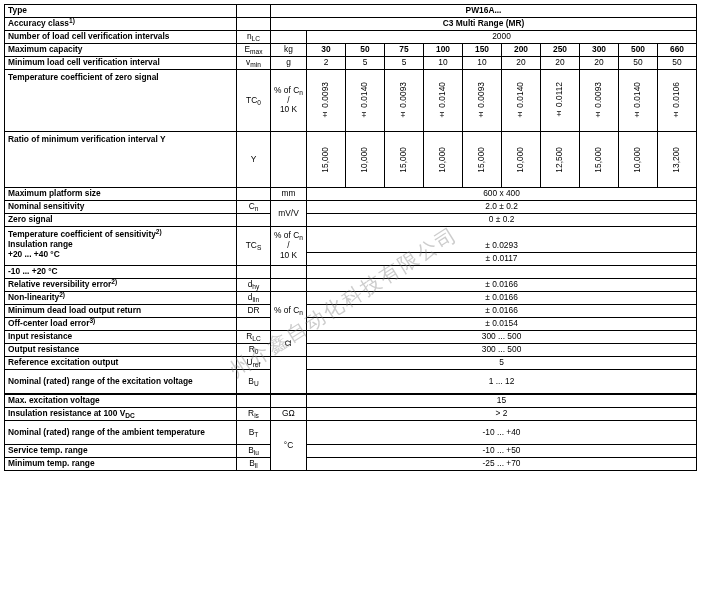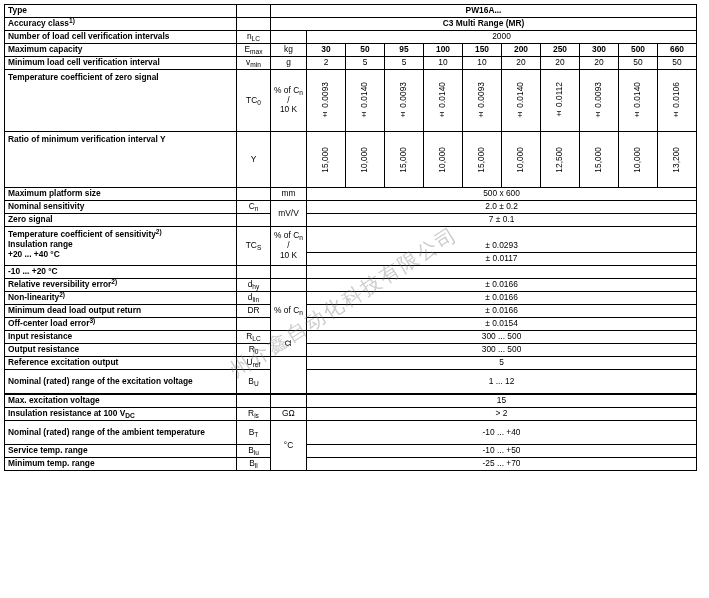--- a/index.html
+++ b/index.html
@@ -93,21 +93,21 @@
         <td></td>
         <td colspan="10" class="c">2000</td>
       </tr>
 
       <tr>
         <td class="b l">Maximum capacity</td>
         <td class="c">E<sub>max</sub></td>
         <td class="c">kg</td>
         <td class="c b">30</td>
         <td class="c b">50</td>
-        <td class="c b">95</td>
+        <td class="c b">75</td>
         <td class="c b">100</td>
         <td class="c b">150</td>
         <td class="c b">200</td>
         <td class="c b">250</td>
         <td class="c b">300</td>
         <td class="c b">500</td>
         <td class="c b">660</td>
       </tr>
 
       <tr>
@@ -195,34 +195,34 @@
           </td>
         <td class="c">
             <span class="vert">13,200</span>
           </td>
       </tr>
 
       <tr>
         <td class="b l">Maximum platform size</td>
         <td class="c"></td>
         <td class="c">mm</td>
-        <td colspan="10" class="c">500 x 600</td>
+        <td colspan="10" class="c">600 x 400</td>
       </tr>
 
       <tr>
         <td class="b l">Nominal sensitivity</td>
         <td class="c">C<sub>n</sub></td>
         <td class="c" rowspan="2">mV/V</td>
         <td colspan="10" class="c">2.0 ± 0.2</td>
       </tr>
 
       <tr>
         <td class="b l">Zero signal</td>
         <td class="c"></td>
-        <td colspan="10" class="c">7 ± 0.1</td>
+        <td colspan="10" class="c">0 ± 0.2</td>
       </tr>
 
       <tr>
         <td class="b l" rowspan="2" style="vertical-align:top;padding-top:3px">
           <div><span>Temperature coefficient of sensitivity</span><sup>2)</sup></div>
           <div>Insulation range</div>
           <div>+20 ... +40 °C</div>
         </td>
         <td class="c" rowspan="2">TC<sub>S</sub></td>
         <td class="c" rowspan="2">% of C<sub>n</sub> /<br>10 K</td>

